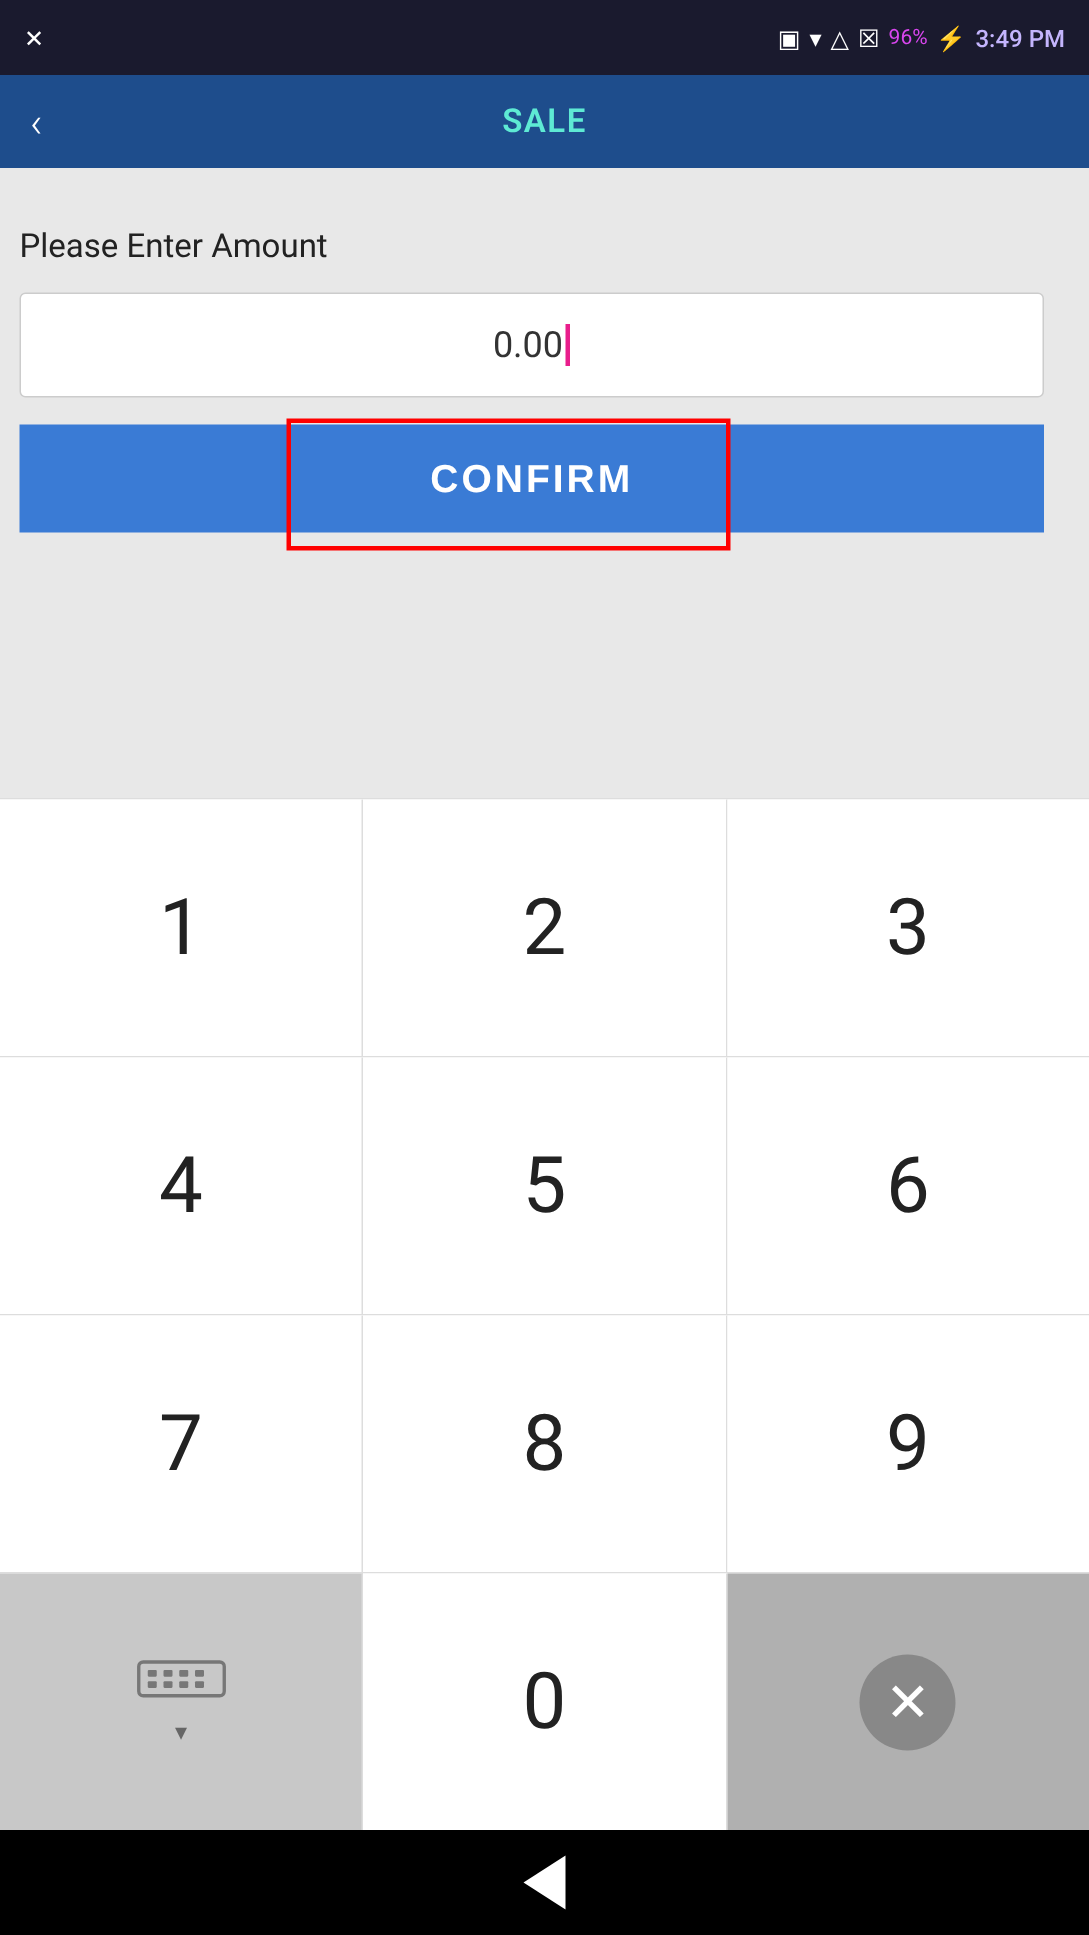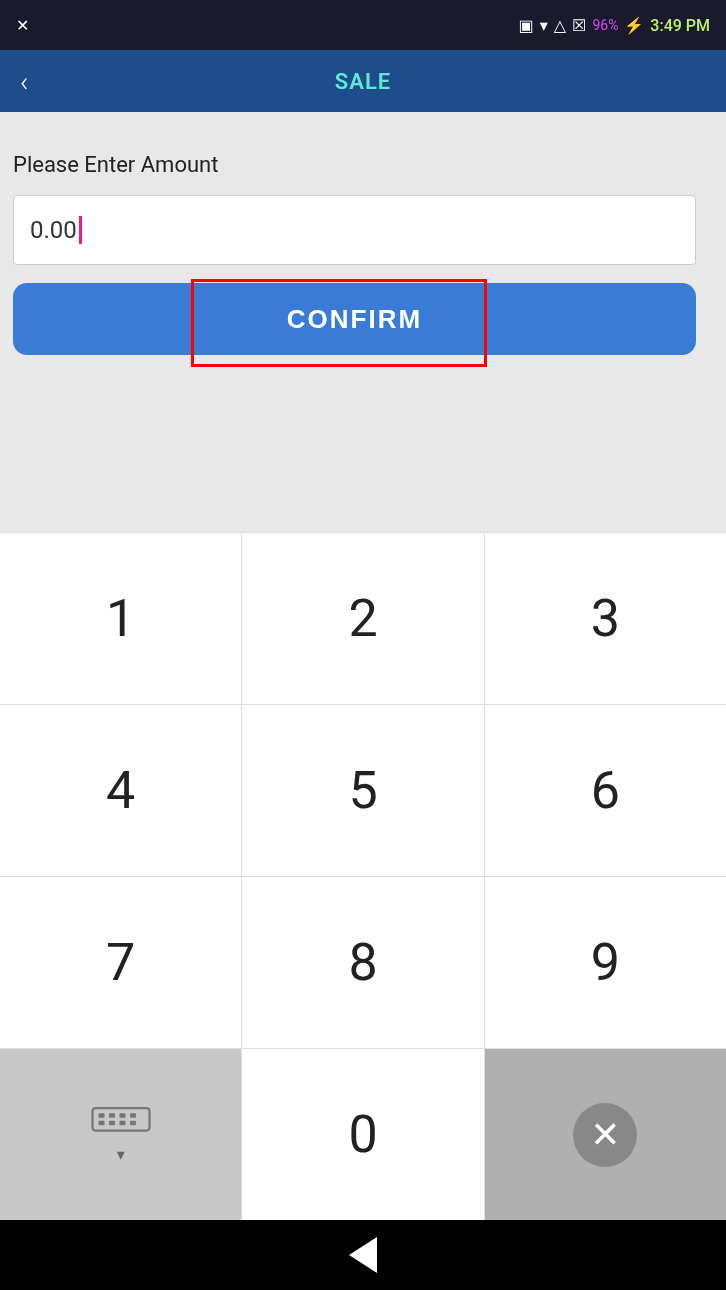--- a/index.html
+++ b/index.html
@@ -30,21 +30,21 @@
     .status-right {
       display: flex;
       align-items: center;
       gap: 6px;
     }
     .status-icon {
       color: white;
       font-size: 16px;
     }
     .status-time {
-      color: #bef264;
+      color: #c4b5fd;
       font-size: 16px;
       font-weight: 500;
     }
     .status-battery {
       color: #d946ef;
       font-size: 14px;
     }
 
     
     #header {
@@ -84,21 +84,21 @@
       margin-bottom: 18px;
       font-weight: 400;
     }
     .amount-input-wrapper {
       background: white;
       border: 1px solid #ccc;
       border-radius: 4px;
       height: 70px;
       display: flex;
       align-items: center;
-      justify-content: flex-start;
+      justify-content: center;
       padding: 0 16px;
       margin-bottom: 18px;
       position: relative;
     }
     .amount-value {
       font-size: 24px;
       color: #333;
     }
     .cursor-bar {
       display: inline-block;
@@ -113,21 +113,21 @@
     #confirm-btn-wrapper {
       position: relative;
       height: 72px;
       margin-top: 10px;
     }
     .confirm-btn {
       width: 100%;
       height: 72px;
       background: #3a7bd5;
       border: none;
-      border-radius: 14px;
+      border-radius: 0;
       color: white;
       font-size: 26px;
       font-weight: 600;
       letter-spacing: 2px;
       cursor: pointer;
       display: block;
     }
     .confirm-btn-highlight {
       position: absolute;
       top: -4px;

